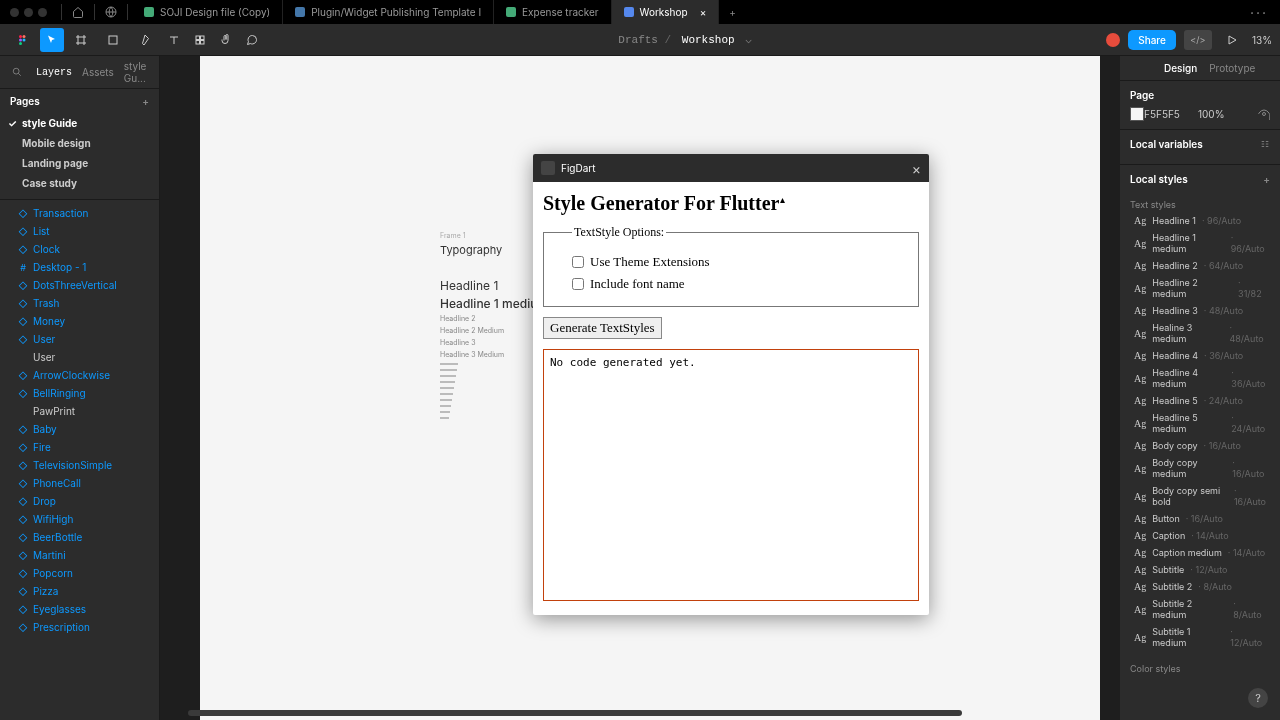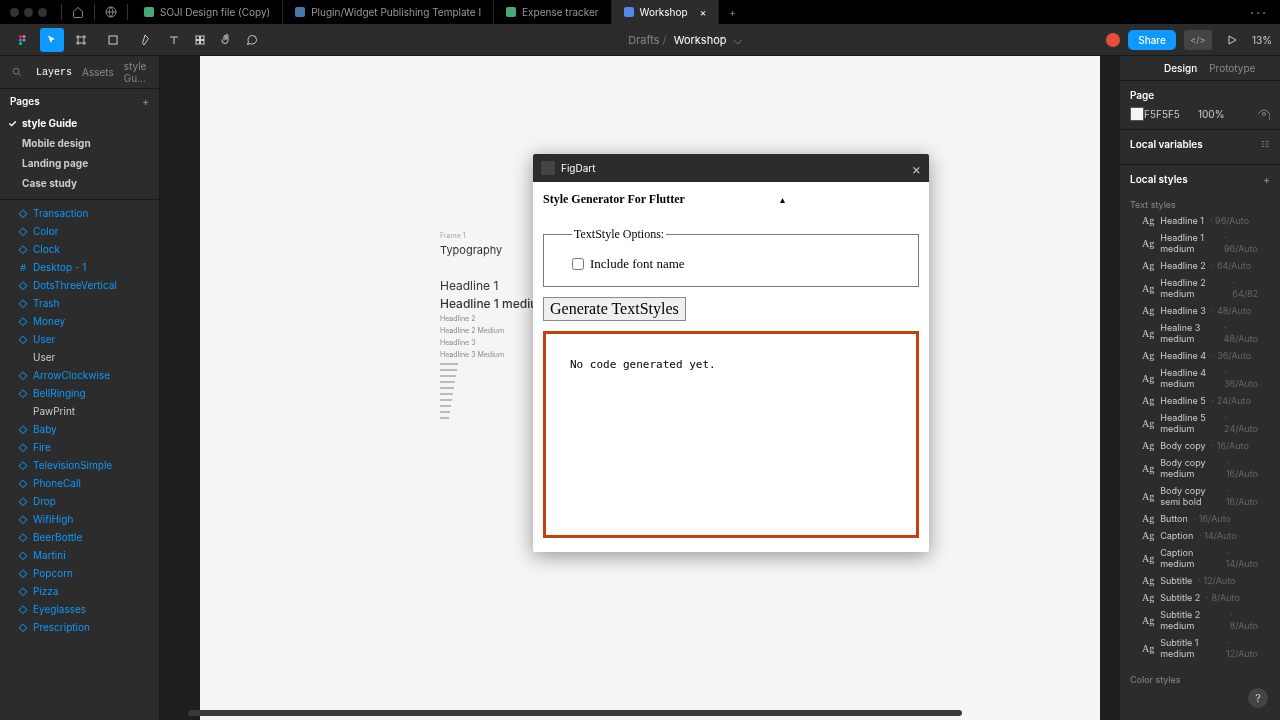--- a/index.html
+++ b/index.html
@@ -19,21 +19,21 @@
 .tab-fav.ws { background: #58e; }
 .tab-plus { padding: 0 10px; color: #888; cursor: pointer; }
 .tabbar-right { margin-left: auto; padding: 0 12px; color: #888; cursor: pointer; font-size: 14px; letter-spacing: 2px; }
 
 
 .toolbar { height: 32px; background: #2c2c2c; display: flex; align-items: center; padding: 0 8px; border-bottom: 1px solid #1a1a1a; font-size: 11px; }
 .tl-left { display: flex; align-items: center; gap: 2px; }
 .tl-btn { width: 24px; height: 24px; display: flex; align-items: center; justify-content: center; color: #ccc; border-radius: 3px; cursor: pointer; }
 .tl-btn.wide { width: 30px; }
 .tl-btn.active { background: #0d99ff; color: #fff; }
-.tl-center { flex: 1; display: flex; align-items: flex-end; justify-content: center; gap: 6px; }
+.tl-center { flex: 1; display: flex; align-items: flex-end; justify-content: center; gap: 6px; font-family: Liberation Mono, monospace; }
 .breadcrumb { color: #888; }
 .breadcrumb .fname { color: #fff; margin-left: 4px; }
 .tl-right { display: flex; align-items: center; gap: 8px; }
 .share-btn { background: #0d99ff; color: #fff; padding: 4px 10px; border-radius: 5px; font-size: 10px; font-weight: 500; cursor: pointer; }
 .devmode { width: 28px; height: 20px; background: #444; border-radius: 3px; display: flex; align-items: center; justify-content: center; font-size: 9px; color: #aaa; cursor: pointer; }
 .zoom { color: #ccc; font-size: 10px; }
 .avatar-dot { width: 14px; height: 14px; border-radius: 50%; background: #e74c3c; }
 
 
 .main { display: flex; height: calc(720px - 56px); }
@@ -64,44 +64,44 @@
 .fp-h1 { font-size: 12px; color: #333; }
 .fp-h1m { font-size: 12px; color: #333; font-weight: 500; }
 .fp-small { font-size: 7px; color: #888; margin-top: 3px; }
 
 
 .plugin { position: absolute; left: 373px; top: 98px; width: 396px; background: #fff; border-radius: 2px; box-shadow: 0 4px 20px rgba(0,0,0,0.4); overflow: hidden; }
 .plugin-hdr { height: 28px; background: #2c2c2c; display: flex; align-items: center; padding: 0 8px; color: #fff; font-size: 10px; }
 .plugin-hdr .plogo { width: 14px; height: 14px; background: #444; border-radius: 2px; margin-right: 6px; display: inline-block; }
 .plugin-hdr .pclose { margin-left: auto; cursor: pointer; color: #ccc; font-size: 14px; }
 .plugin-body { padding: 10px; font-family: "Times New Roman", serif; color: #000; }
-.plugin-title { font-size: 12px; font-weight: bold; margin-bottom: 20px; }
+.plugin-title { font-size: 20px; font-weight: bold; margin-bottom: 10px; }
 fieldset.opts { border: 1px solid #777; padding: 8px 28px 14px; font-size: 12px; }
 fieldset.opts legend { font-size: 12px; padding: 0 2px; }
 .opt-row { display: flex; align-items: center; gap: 6px; margin-top: 6px; font-size: 13px; }
 .opt-row input { width: 12px; height: 12px; }
-.gen-btn { margin-top: 10px; font-family: "Times New Roman", serif; font-size: 16px; padding: 2px 6px; background: #efefef; border: 1px solid #888; cursor: pointer; }
-.codebox { margin-top: 10px; border: 3px solid #c2410c; width: 100%; height: 207px; padding: 24px; font-family: monospace; font-size: 11px; color: #000; resize: none; }
+.gen-btn { margin-top: 10px; font-family: "Times New Roman", serif; font-size: 13px; padding: 2px 6px; background: #efefef; border: 1px solid #888; cursor: pointer; }
+.codebox { margin-top: 10px; border: 1px solid #c2410c; width: 100%; height: 252px; padding: 6px; font-family: monospace; font-size: 11px; color: #000; resize: none; }
 
 .cursor-dot { position: absolute; left: 620px; top: 137px; color: #000; font-size: 10px; }
 
 
 .right-panel { width: 160px; background: #2c2c2c; font-size: 10px; overflow: hidden; display: flex; flex-direction: column; }
 .rp-tabs { display: flex; gap: 12px; padding: 6px 10px; border-bottom: 1px solid #1a1a1a; }
 .rp-tab { color: #888; cursor: pointer; }
 .rp-tab.active { color: #fff; font-weight: 500; padding-left: 34px; }
 .rp-section { padding: 8px 10px; border-bottom: 1px solid #1a1a1a; }
 .rp-sec-title { font-size: 10px; font-weight: 600; color: #fff; margin-bottom: 6px; display: flex; justify-content: space-between; align-items: center; }
 .rp-sec-title .plus { color: #888; cursor: pointer; }
 .rp-page-row { display: flex; align-items: center; }
 .swatch { width: 14px; height: 14px; background: #f5f5f5; border: 1px solid #555; }
 .eye { margin-left: auto; color: #888; cursor: pointer; }
 .text-styles { overflow-y: auto; flex: 1; }
 .ts-hdr { padding: 6px 10px 2px; color: #888; font-size: 9px; }
-.ts-item { display: flex; align-items: center; gap: 6px; padding: 3px 22px; cursor: pointer; }
+.ts-item { display: flex; align-items: center; gap: 6px; padding: 3px 14px; cursor: pointer; }
 .ts-ag { font-size: 10px; color: #ccc; font-family: serif; }
 .ts-name { color: #ccc; font-size: 9px; }
 .ts-meta { color: #666; font-size: 9px; }
 .help-fab { position: absolute; right: 12px; bottom: 12px; width: 20px; height: 20px; border-radius: 50%; background: #444; color: #ccc; display: flex; align-items: center; justify-content: center; font-size: 11px; cursor: pointer; }
 
 svg { display: block; }
 </style>
 </head>
 <body>
 
@@ -248,21 +248,21 @@
         <div class="page-item">Landing page</div>
         <div class="page-item">Case study</div>
       </div>
     <div class="layers" id="layers-list">
         <div class="layer-item">
           <span class="layer-icon">◇</span>
           <span>Transaction</span>
         </div>
         <div class="layer-item">
           <span class="layer-icon">◇</span>
-          <span>Color</span>
+          <span>List</span>
         </div>
         <div class="layer-item">
           <span class="layer-icon">◇</span>
           <span>Clock</span>
         </div>
         <div class="layer-item">
           <span class="layer-icon">#</span>
           <span>Desktop - 1</span>
         </div>
         <div class="layer-item">
@@ -379,20 +379,24 @@
         <span class="plogo"></span>
         <span>FigDart</span>
         <span class="pclose">×</span>
       </div>
       <div class="plugin-body">
         <div class="plugin-title">Style Generator For Flutter</div>
         <fieldset class="opts">
           <legend>TextStyle Options:</legend>
           <label class="opt-row">
             <input type="checkbox" style="">
+            <span>Use Theme Extensions</span>
+          </label>
+          <label class="opt-row">
+            <input type="checkbox" style="">
             <span>Include font name</span>
           </label>
         </fieldset>
         <button class="gen-btn">Generate TextStyles</button>
         <textarea class="codebox" readonly="" style="">No code generated yet.</textarea>
       </div>
     </div>
     <div class="cursor-dot">▴</div>
     <div class="scroll-ph"></div>
   </div>
@@ -448,21 +452,21 @@
             <span class="ts-meta"> · 96/Auto</span>
           </div>
           <div class="ts-item">
             <span class="ts-ag">Ag</span>
             <span class="ts-name">Headline 2</span>
             <span class="ts-meta"> · 64/Auto</span>
           </div>
           <div class="ts-item">
             <span class="ts-ag">Ag</span>
             <span class="ts-name">Headline 2 medium</span>
-            <span class="ts-meta"> · 64/82</span>
+            <span class="ts-meta"> · 31/82</span>
           </div>
           <div class="ts-item">
             <span class="ts-ag">Ag</span>
             <span class="ts-name">Headline 3</span>
             <span class="ts-meta"> · 48/Auto</span>
           </div>
           <div class="ts-item">
             <span class="ts-ag">Ag</span>
             <span class="ts-name">Healine 3 medium</span>
             <span class="ts-meta"> · 48/Auto</span>

